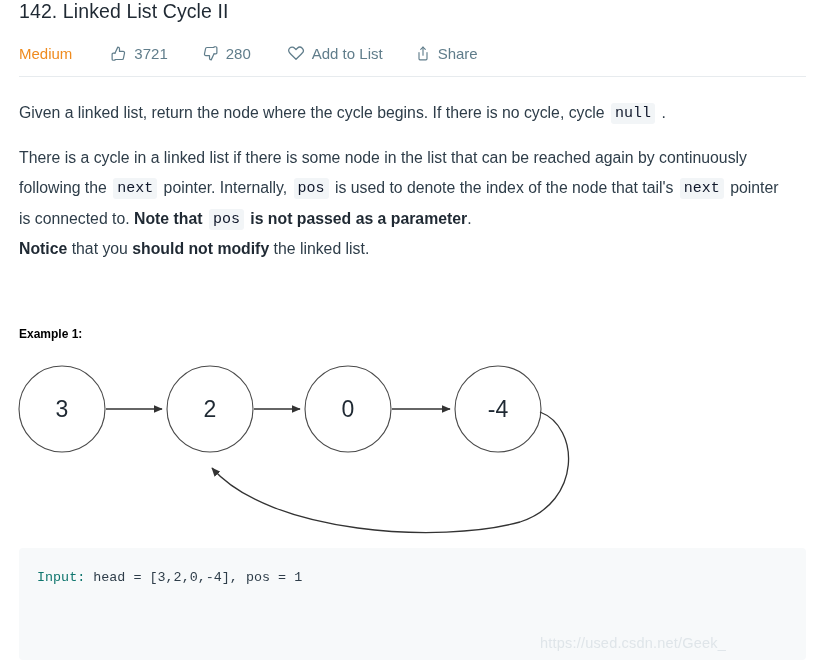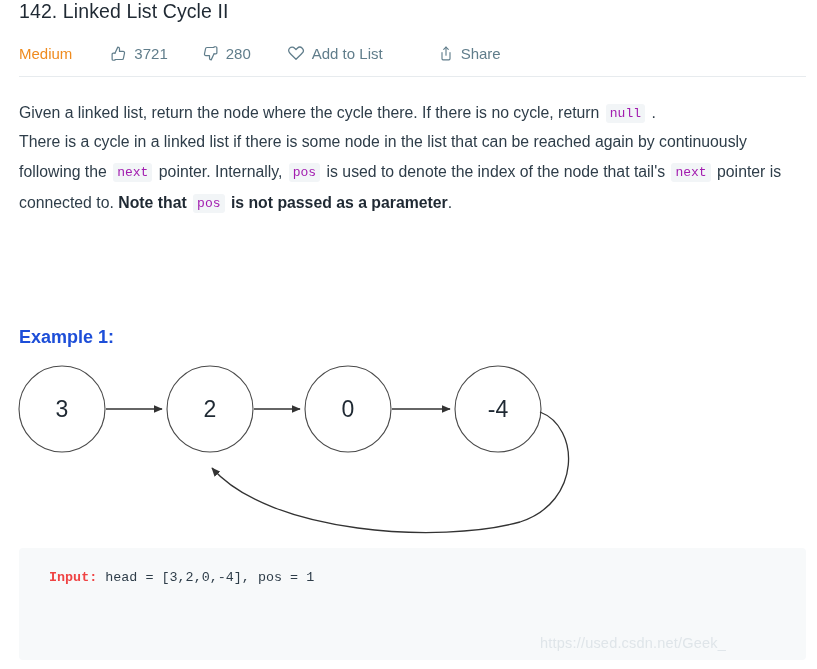--- a/index.html
+++ b/index.html
@@ -60,21 +60,21 @@
     cursor: pointer;
   }
   .tool-item .ic {
     display: inline-flex;
     align-items: center;
     justify-content: center;
     margin-right: 7px;
   }
   .tool-item .lbl { line-height: 1; }
   .tool-item.votes-down { margin-right: 36px; }
-  .tool-item.addlist { margin-right: 55px; }
+  .tool-item.addlist { margin-right: 32px; }
   .tool-item.share { margin-right: 0; }
 
   .divider {
     position: absolute;
     left: 19px;
     top: 76px;
     width: 787px;
     height: 1px;
     background: #e7ebee;
   }
@@ -82,43 +82,43 @@
   
   .para {
     position: absolute;
     left: 19px;
     font-size: 15.8px;
     line-height: 30px;
     color: #2e3d49;
     width: 772px;
   }
   .p1 { top: 98px; }
-  .p2 { top: 127px; }
+  .p2 { top: 143px; }
   .p3 { top: 234px; }
 
   .para b, .para strong { font-weight: 700; color: #1f2933; }
 
   code.inline {
     font-family: "Liberation Mono", "DejaVu Sans Mono", monospace;
-    font-size: 13px;
+    font-size: 15px;
     background: #f2f5f7;
-    color: #a21caf;
+    color: #0f172a;
     border-radius: 3px;
     padding: 2px 4px;
     margin: 0 2px;
     vertical-align: 1px;
   }
 
   .example-head {
     position: absolute;
     left: 19px;
     top: 327px;
-    font-size: 18px;
+    font-size: 12px;
     font-weight: 700;
-    color: #1d4ed8;
+    color: #000000;
   }
 
   
   .diagram {
     position: absolute;
     left: 0px;
     top: 352px;
     width: 620px;
     height: 195px;
   }
@@ -136,21 +136,21 @@
     padding: 17px 18px 0 18px;
     overflow: hidden;
   }
   .codeline {
     font-family: "Liberation Mono", "DejaVu Sans Mono", monospace;
     font-size: 13.4px;
     line-height: 25px;
     color: #2e3d49;
     white-space: pre-wrap;
   }
-  .codeline .k { font-weight: 700; color: #ef4444; margin-left: 12px; }
+  .codeline .k { font-weight: 400; color: #0f766e; }
 
   .watermark {
     position: absolute;
     right: 9px;
     bottom: 18px;
     font-size: 14.5px;
     color: #dfe5e9;
     font-family: "Liberation Sans", sans-serif;
     letter-spacing: 0.2px;
     pointer-events: none;
@@ -205,24 +205,25 @@
           <path d="M8.6 5.8L12 2.4l3.4 3.4"></path>
         </svg>
       </span>
       <span class="lbl">Share</span>
     </div>
 
   </div>
 
   <div class="divider"></div>
 
-  <div class="para p1"><span>Given a linked list, return the node where the cycle there. If there is no cycle, return </span><code class="inline">null</code><span> .</span></div>
+  <div class="para p1"><span>Given a linked list, return the node where the cycle begins. If there is no cycle, cycle </span><code class="inline">null</code><span> .</span></div>
 
   <div class="para p2"><span>There is a cycle in a linked list if there is some node in the list that can be reached again by continuously following the </span><code class="inline">next</code><span> pointer. Internally, </span><code class="inline">pos</code><span> is used to denote the index of the node that tail's </span><code class="inline">next</code><span> pointer is connected to. </span><b>Note that</b><span> </span><code class="inline">pos</code><span> </span><b>is not passed as a parameter</b><span>.</span></div>
 
+  <div class="para p3"><b>Notice</b><span> that you </span><b>should not modify</b><span> the linked list.</span></div>
 
   <div class="example-head">Example 1:</div>
 
   <div class="diagram">
     <svg width="620" height="195" viewBox="0 0 620 195" fill="none">
       <defs>
         <marker id="arrowhead" markerWidth="7" markerHeight="6" refX="6.4" refY="3" orient="auto" markerUnits="strokeWidth">
           <path d="M0,0 L7,3 L0,6 z" fill="#333333"></path>
         </marker>
       </defs>

